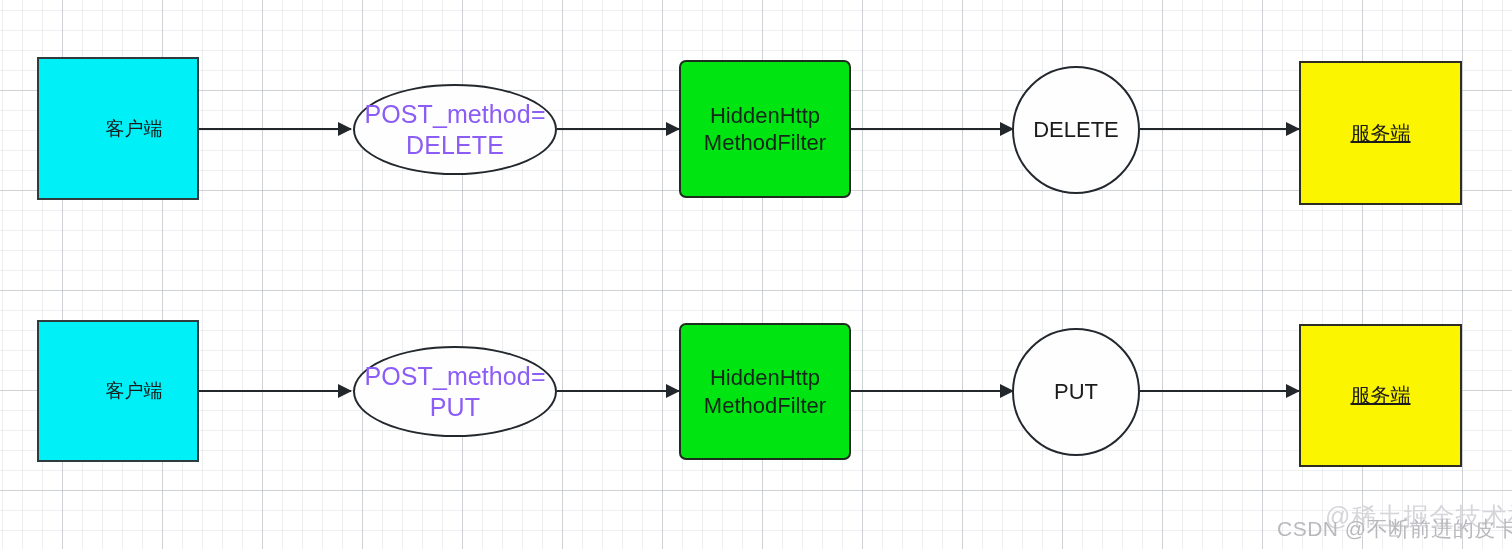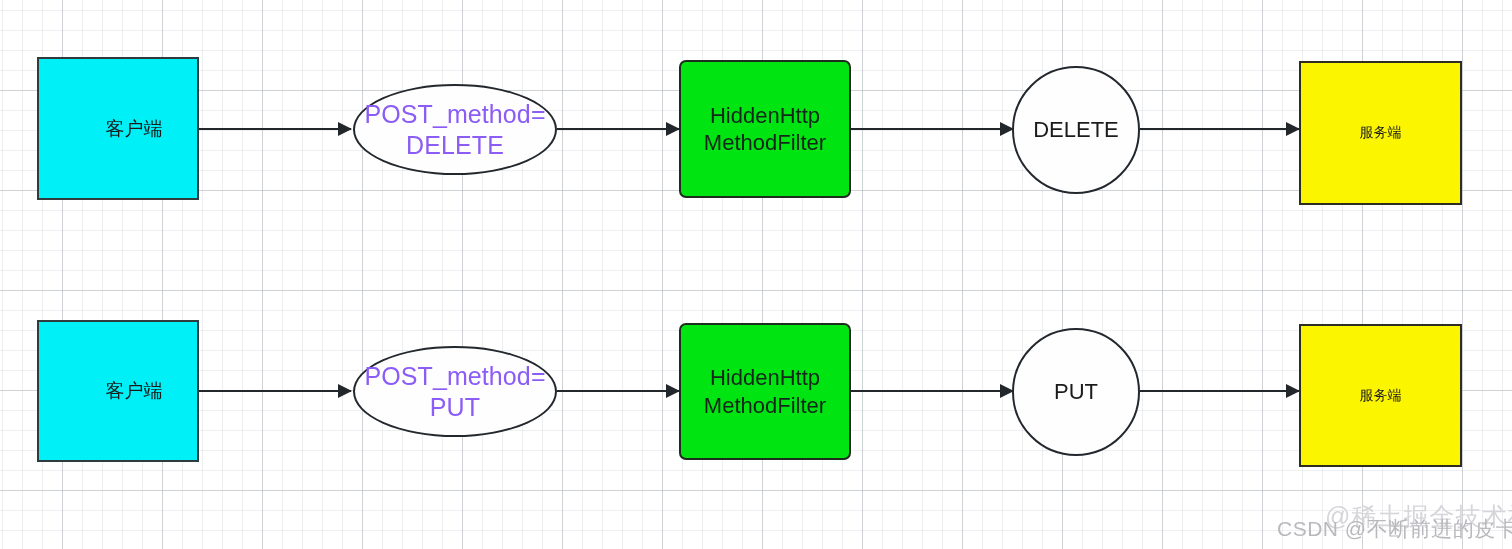--- a/index.html
+++ b/index.html
@@ -76,21 +76,22 @@
     border: 2px solid #23282e;
     border-radius: 50%;
     color: #1b1b1b;
     font-size: 22px;
   }
 
   .box-server {
     background: #fbf500;
     border: 2px solid #2d2d22;
     color: #1b1b1b;
-    font-size: 14px;
+    font-size: 20px;
+    text-decoration: underline;
   }
 
   .node .label {
     pointer-events: none;
     white-space: pre-line;
   }
 
   .arrow {
     position: absolute;
     height: 2px;

